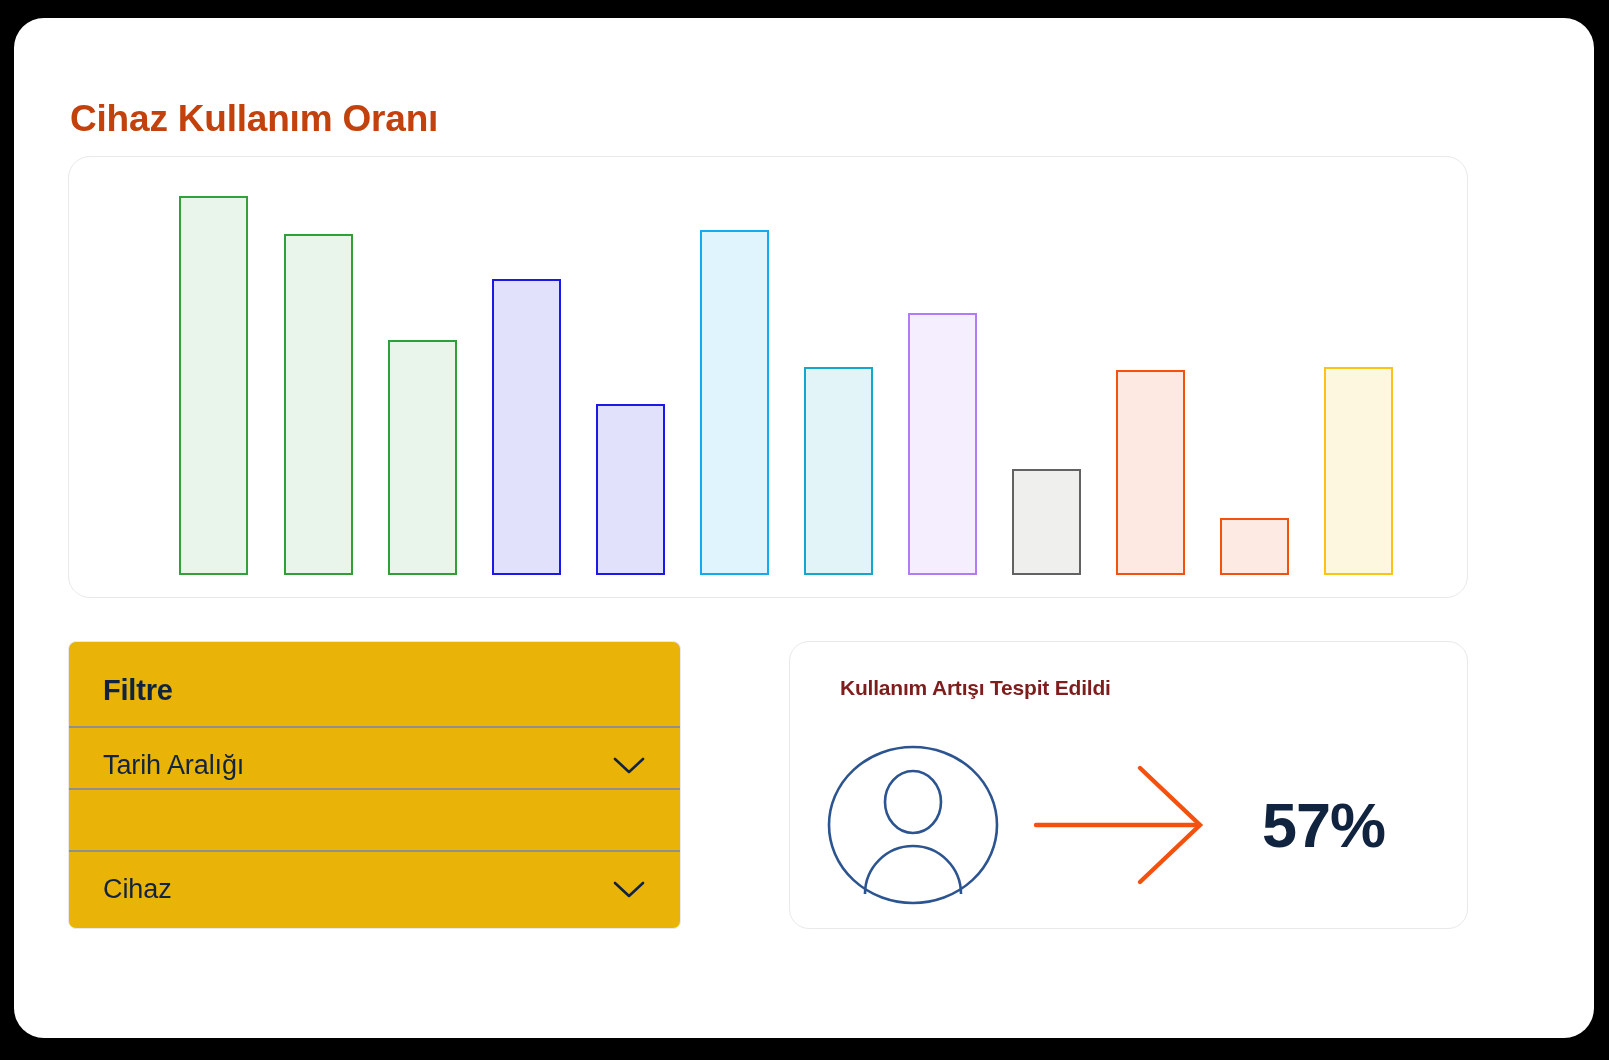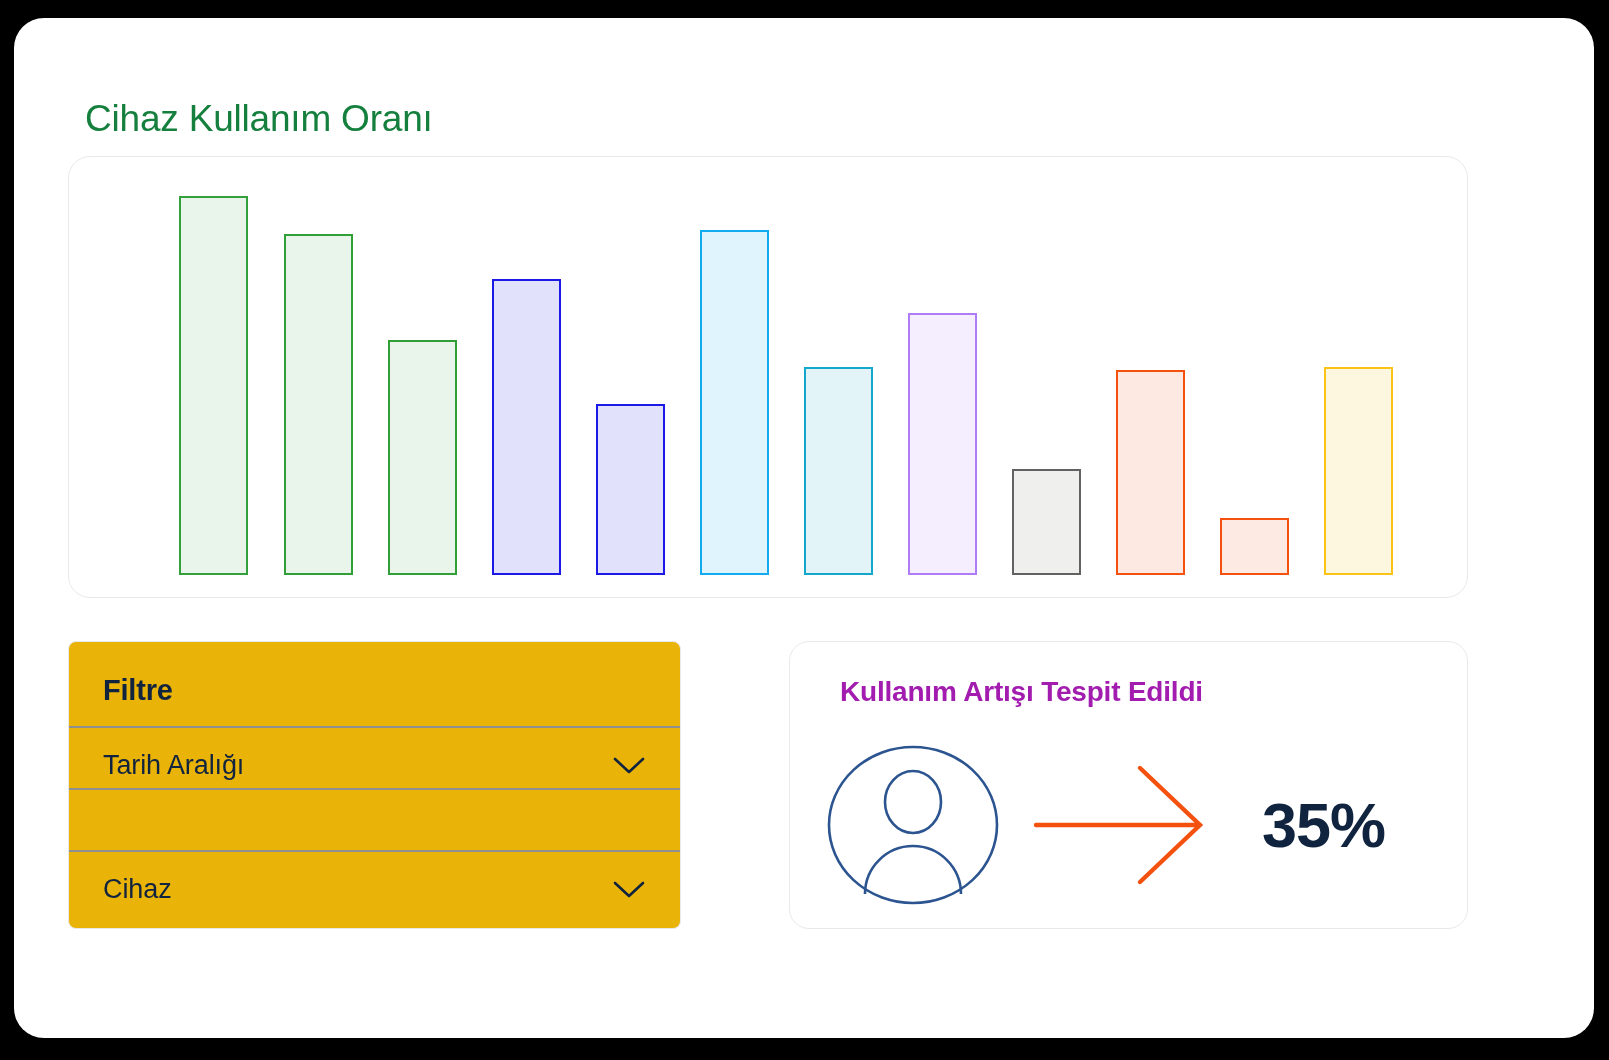--- a/index.html
+++ b/index.html
@@ -27,26 +27,26 @@
     width: 1580px;
     height: 1020px;
     background: #ffffff;
     border-radius: 30px;
     box-shadow: 0 0 0 1px rgba(0,0,0,0.05);
   }
 
   
   .page-title {
     position: absolute;
-    left: 71px;
+    left: 56px;
     top: 80px;
     font-size: 37px;
-    font-weight: 400;
+    font-weight: 700;
     letter-spacing: -0.2px;
-    color: #15803d;
+    color: #c2410c;
     white-space: nowrap;
   }
 
   
   .chart-card {
     position: absolute;
     left: 54px;
     top: 138px;
     width: 1400px;
     height: 442px;
@@ -140,23 +140,23 @@
     height: 288px;
     background: #ffffff;
     border: 1.5px solid #e9e9e9;
     border-radius: 20px;
   }
 
   .insight-title {
     position: absolute;
     left: 50px;
     top: 34px;
-    font-size: 28px;
+    font-size: 21px;
     font-weight: 600;
-    color: #a21caf;
+    color: #7f1d1d;
     letter-spacing: -0.2px;
     white-space: nowrap;
   }
 
   .insight-body {
     position: absolute;
     left: 0;
     top: 95px;
     width: 100%;
     height: 175px;
@@ -242,18 +242,18 @@
           </svg>
         </span>
 
         <span class="arrow-icon">
           <svg viewBox="0 0 180 130" width="180" height="130" fill="none">
             <path d="M6 65 L168 65" stroke="#f4500e" stroke-width="4.4" stroke-linecap="round"></path>
             <path d="M110 8 L170 65 L110 122" stroke="#f4500e" stroke-width="4.4" stroke-linecap="round" stroke-linejoin="miter" fill="none"></path>
           </svg>
         </span>
 
-        <span class="pct">35%</span>
+        <span class="pct">57%</span>
       </div>
     </div>
 
   </div>
 </div>
 
 </body></html>

